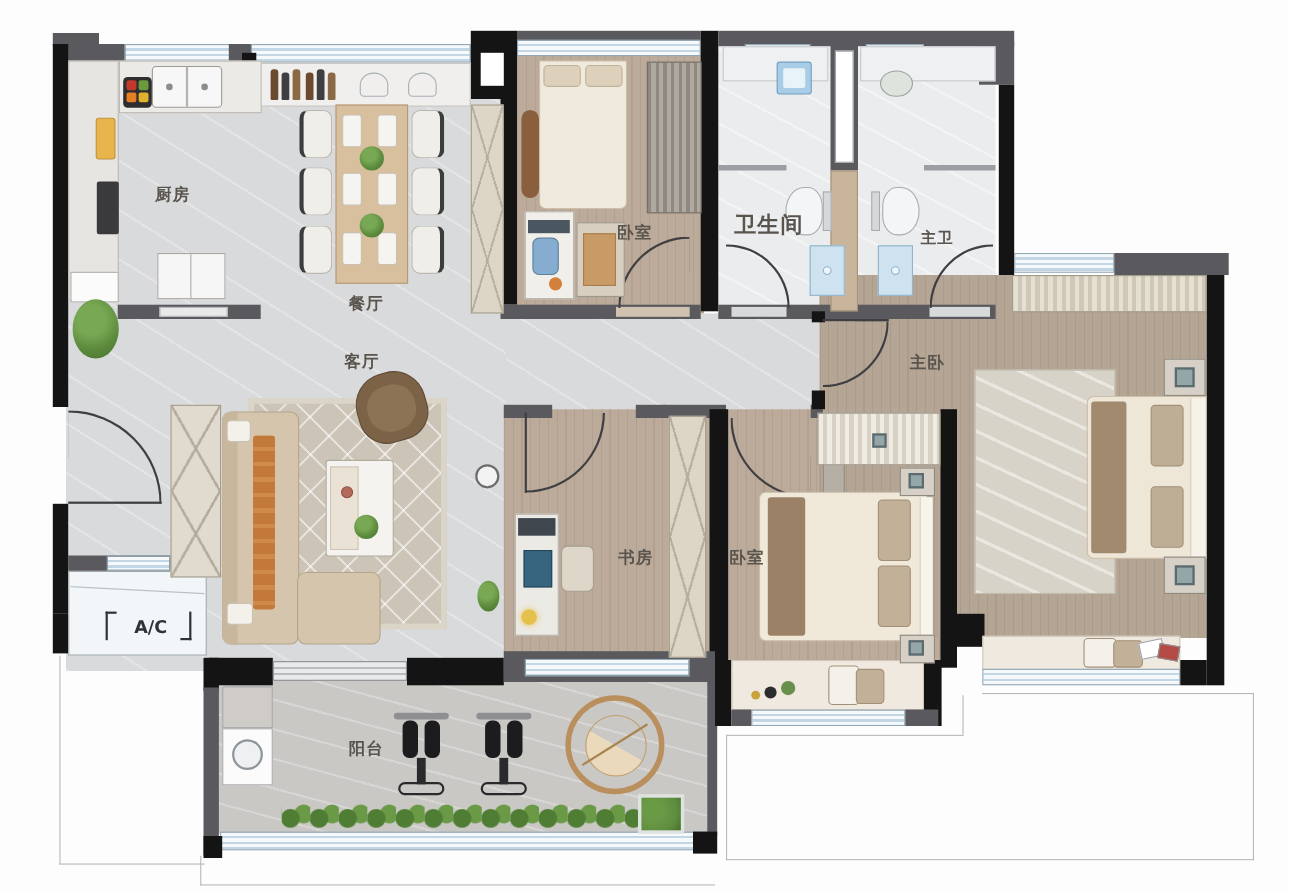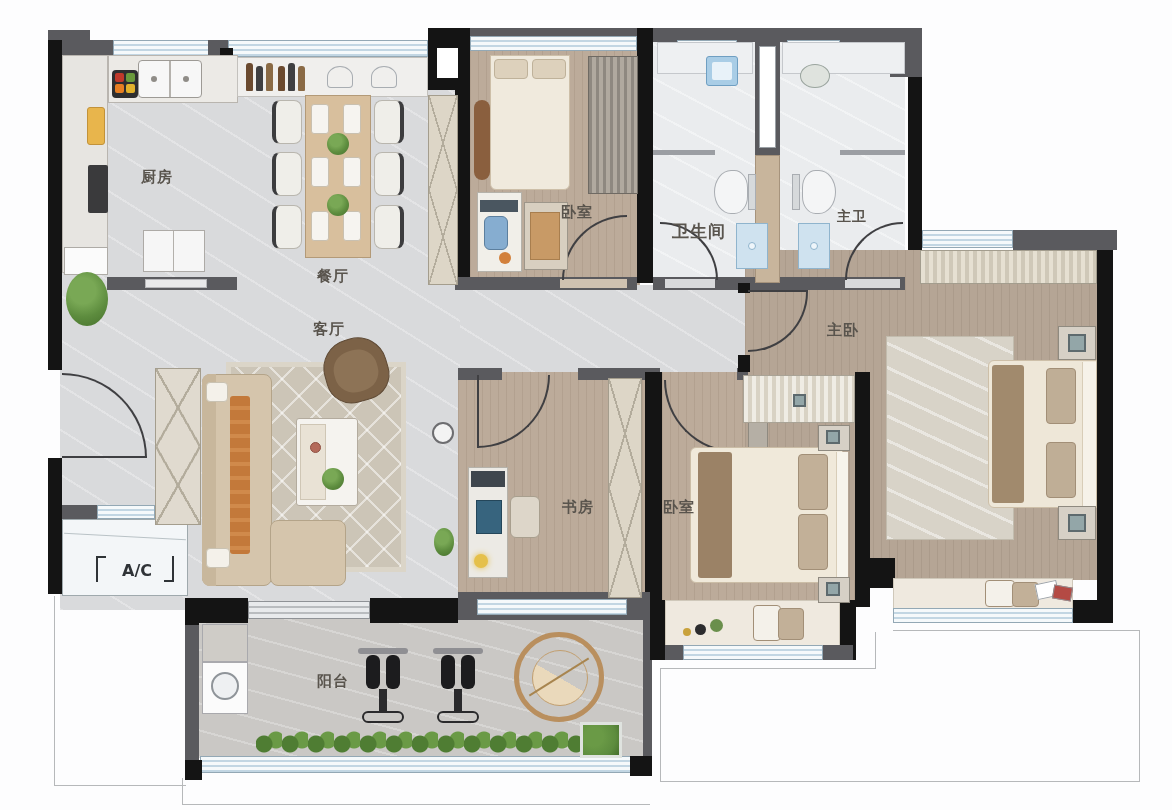--- a/index.html
+++ b/index.html
@@ -243,21 +243,21 @@
   <div class="abs" style="left:530px;top:212px;width:30px;height:48px;background:#c89a66;border:1px solid #a87e4e;"></div>
   <div class="room-label" style="left:577px;top:212px;">卧室</div>
 
   <div class="abs" style="left:657px;top:42px;width:96px;height:32px;background:#eef0f2;border:1px solid #c5c8cc;"></div>
   <div class="abs" style="left:706px;top:56px;width:32px;height:30px;background:#a9cde6;border:1px solid #6f9fc2;border-radius:3px;"></div>
   <div class="abs" style="left:712px;top:62px;width:20px;height:18px;background:#e8f2f9;border-radius:2px;"></div>
   <div class="abs" style="left:714px;top:170px;width:34px;height:44px;background:#f4f5f6;border:1px solid #a9adb2;border-radius:50% 40% 40% 50%;"></div>
   <div class="abs" style="left:748px;top:174px;width:8px;height:36px;background:#d6d9db;border:1px solid #a9adb2;"></div>
   <div class="abs" style="left:736px;top:223px;width:32px;height:46px;background:#cfe2ef;border:1px solid #8fb4cd;"></div>
   <div class="abs" style="left:748px;top:242px;width:8px;height:8px;border-radius:50%;background:#eef5fa;border:1px solid #8fb4cd;"></div>
-  <div class="room-label" style="left:699px;top:231px;font-size:17px;">卫生间</div>
+  <div class="room-label" style="left:699px;top:204px;font-size:20px;">卫生间</div>
 
   <div class="abs" style="left:782px;top:42px;width:123px;height:32px;background:#eef0f2;border:1px solid #c5c8cc;"></div>
   <div class="abs" style="left:800px;top:64px;width:30px;height:24px;background:#dfe3de;border:1px solid #9aa49e;border-radius:50%;"></div>
   <div class="abs" style="left:802px;top:170px;width:34px;height:44px;background:#f4f5f6;border:1px solid #a9adb2;border-radius:40% 50% 50% 40%;"></div>
   <div class="abs" style="left:792px;top:174px;width:8px;height:36px;background:#d6d9db;border:1px solid #a9adb2;"></div>
   <div class="abs" style="left:798px;top:223px;width:32px;height:46px;background:#cfe2ef;border:1px solid #8fb4cd;"></div>
   <div class="abs" style="left:810px;top:242px;width:8px;height:8px;border-radius:50%;background:#eef5fa;border:1px solid #8fb4cd;"></div>
   <div class="room-label" style="left:852px;top:217px;font-size:14px;">主卫</div>
 
   <div class="abs slat-v" style="left:920px;top:250px;width:177px;height:34px;"></div>

